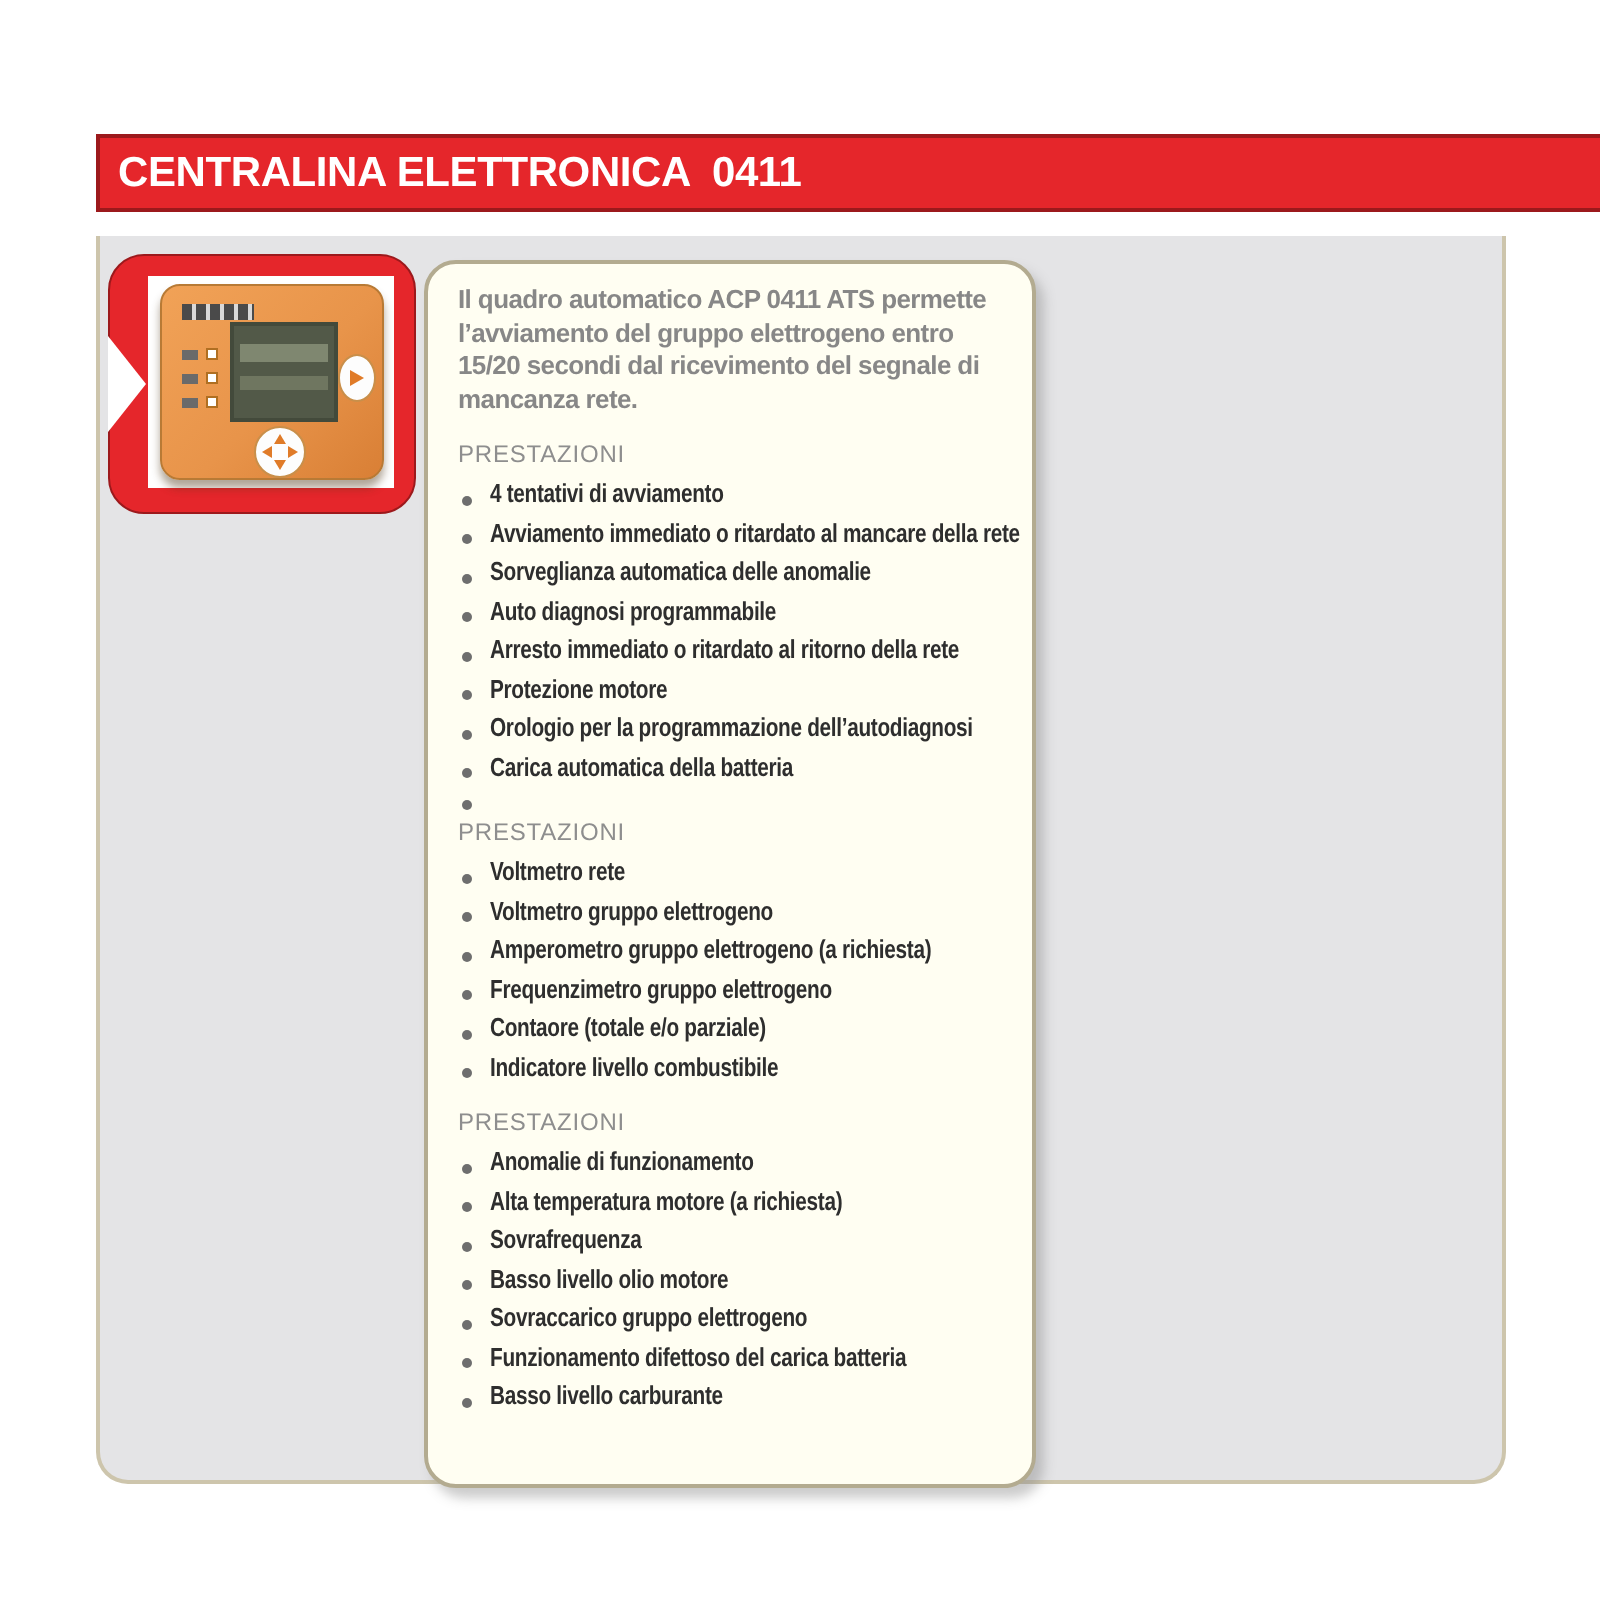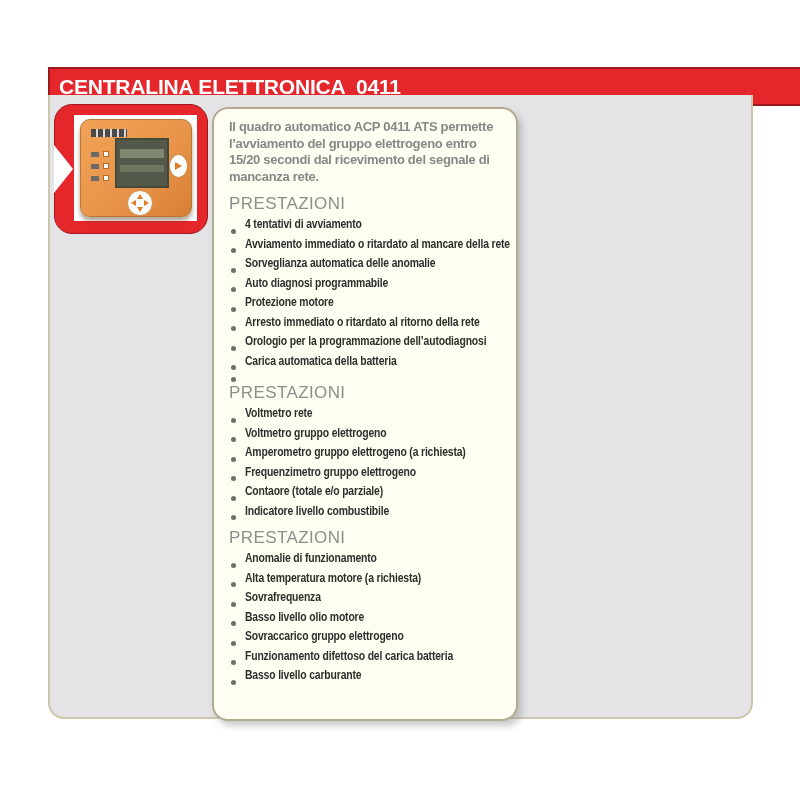--- a/index.html
+++ b/index.html
@@ -14,21 +14,21 @@
     background:var(--accent_red,#e5262b);
     border:2px solid var(--accent_red_dark,#9c191c);
     display:flex;align-items:center;
   }
   .title-bar span{
     color:#ffffff;font-weight:bold;font-size:21px;letter-spacing:-0.2px;
     padding-left:9px;white-space:pre;
   }
   
   .content-area{
-    position:absolute;left:48px;top:95px;width:705px;height:624px;
+    position:absolute;left:48px;top:118px;width:705px;height:624px;
     box-sizing:border-box;
     background:var(--page_gray,#e4e4e6);
     border:2px solid var(--gray_border,#cdc5ac);
     border-top:none;
     border-radius:0 0 16px 16px;
   }
   
   .photo-frame{
     position:absolute;left:4px;top:9px;width:154px;height:130px;
     background:var(--accent_red,#e5262b);
@@ -94,25 +94,25 @@
     padding:10px 12px 6px 15px;
   }
   .intro{
     margin:0 0 10px 0;
     color:var(--intro_gray,#878787);
     font-weight:bold;font-size:13px;line-height:16.5px;letter-spacing:-0.3px;
   }
   .section-title{
     margin:2px 0 1px 0;
     color:var(--heading_gray,#8e8e8e);
-    font-weight:400;font-size:17px;line-height:18px;letter-spacing:0.4px;
+    font-weight:400;font-size:12px;line-height:18px;letter-spacing:0.4px;
   }
   .gap-top{margin-top:9px;}
   ul.items{list-style:none;margin:0;padding:0;}
-  ul.items li{display:flex;align-items:flex-end;line-height:19.5px;}
+  ul.items li{display:flex;align-items:center;line-height:19.5px;}
   .bullet{
     flex:none;width:5px;height:5px;border-radius:50%;
     background:var(--bullet_gray,#6e6e6e);margin:7px 9px 0 2px;
   }
   .item-text{
     display:inline-block;white-space:nowrap;
     transform:scaleX(0.8);transform-origin:0 0;
     color:var(--item_text,#2e2e2e);
     font-weight:bold;font-size:13px;letter-spacing:-0.2px;
   }
@@ -184,26 +184,26 @@
             <span class="item-text">Sorveglianza automatica delle anomalie</span>
           </li>
 
           <li>
             <span class="bullet"></span>
             <span class="item-text">Auto diagnosi programmabile</span>
           </li>
 
           <li>
             <span class="bullet"></span>
+            <span class="item-text">Arresto immediato o ritardato al ritorno della rete</span>
+          </li>
+
+          <li>
+            <span class="bullet"></span>
             <span class="item-text">Protezione motore</span>
-          </li>
-
-          <li>
-            <span class="bullet"></span>
-            <span class="item-text">Arresto immediato o ritardato al ritorno della rete</span>
           </li>
 
           <li>
             <span class="bullet"></span>
             <span class="item-text">Orologio per la programmazione dell’autodiagnosi</span>
           </li>
 
           <li>
             <span class="bullet"></span>
             <span class="item-text">Carica automatica della batteria</span>

